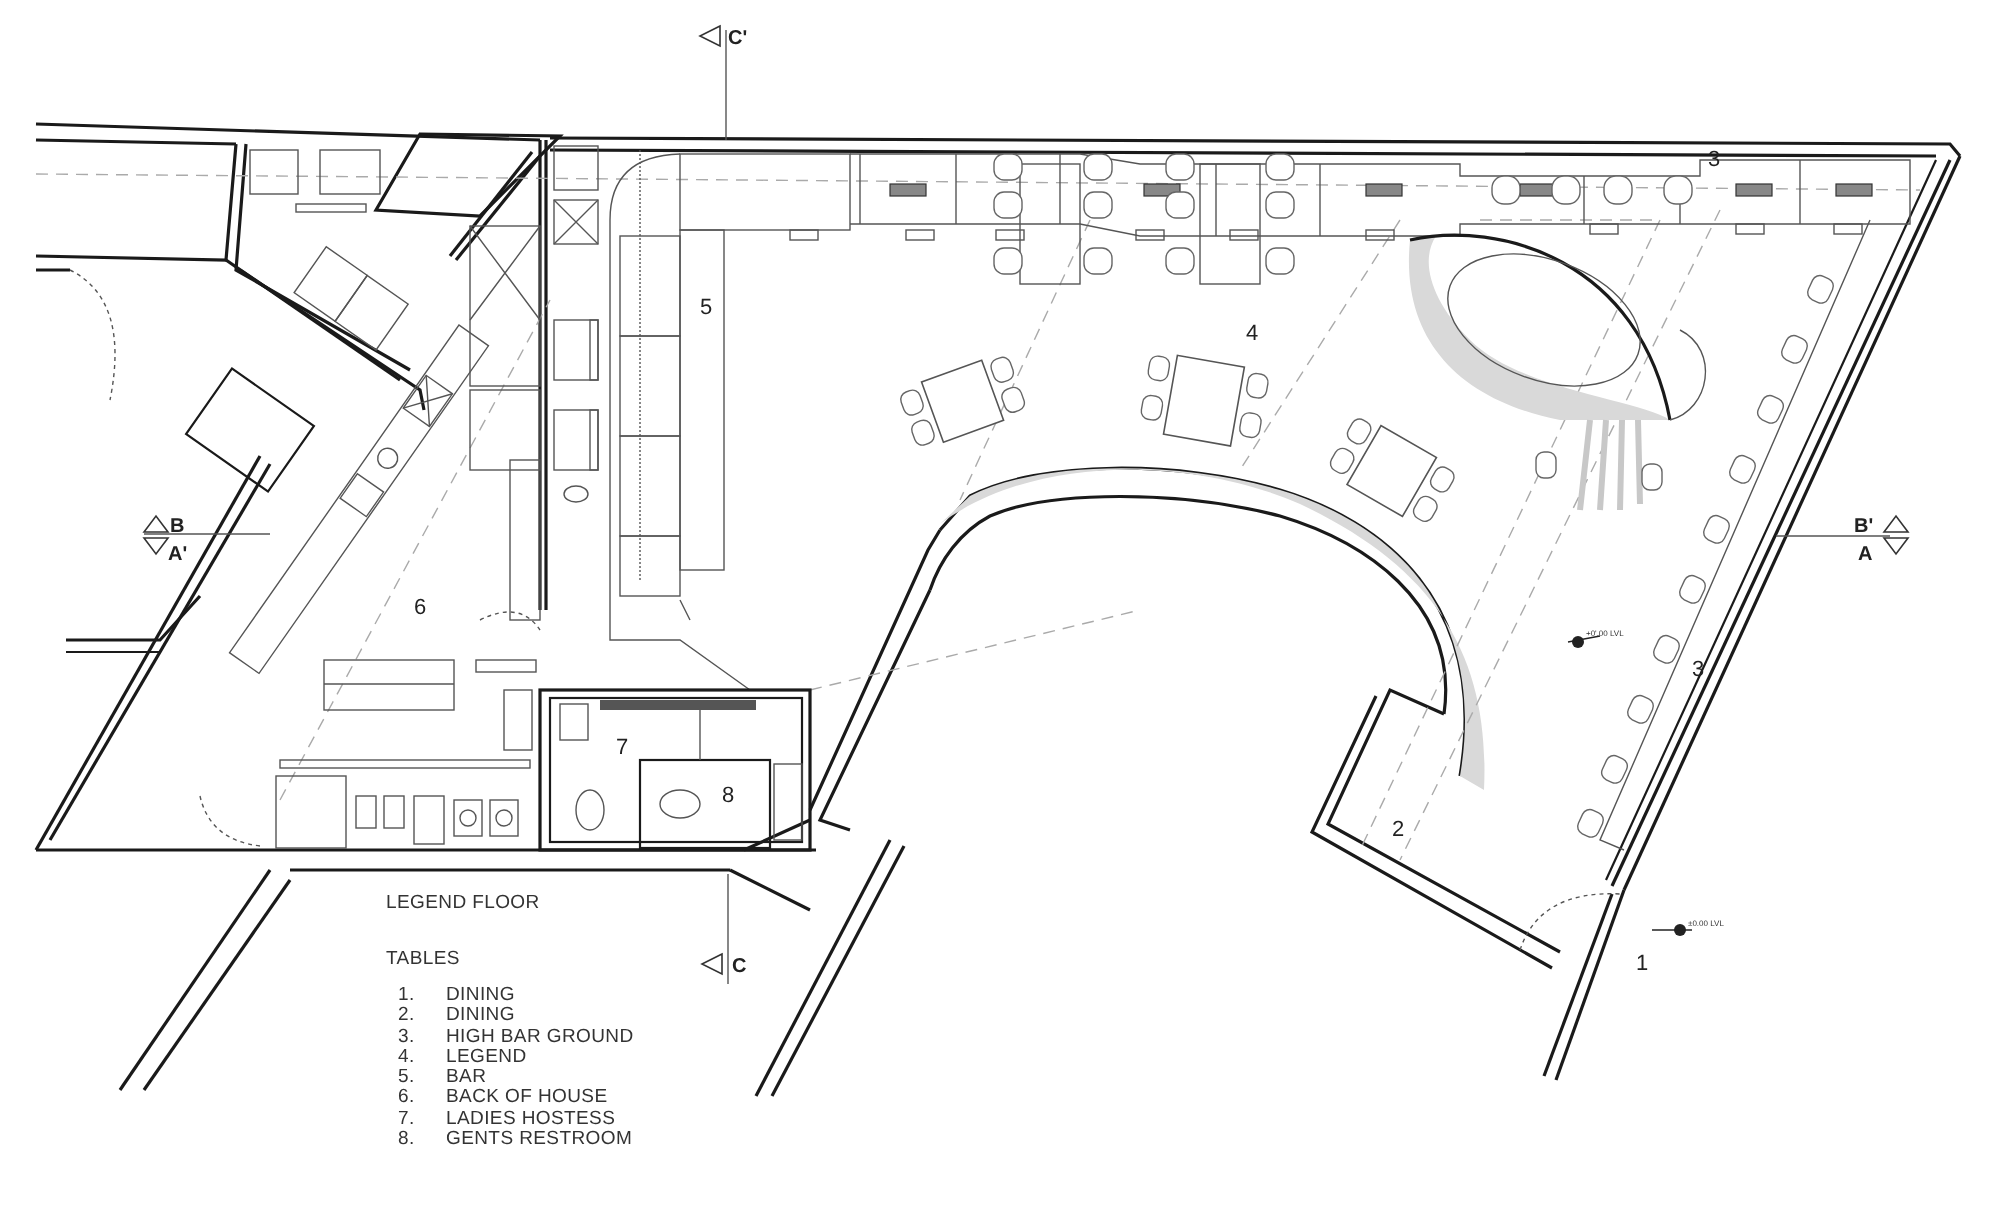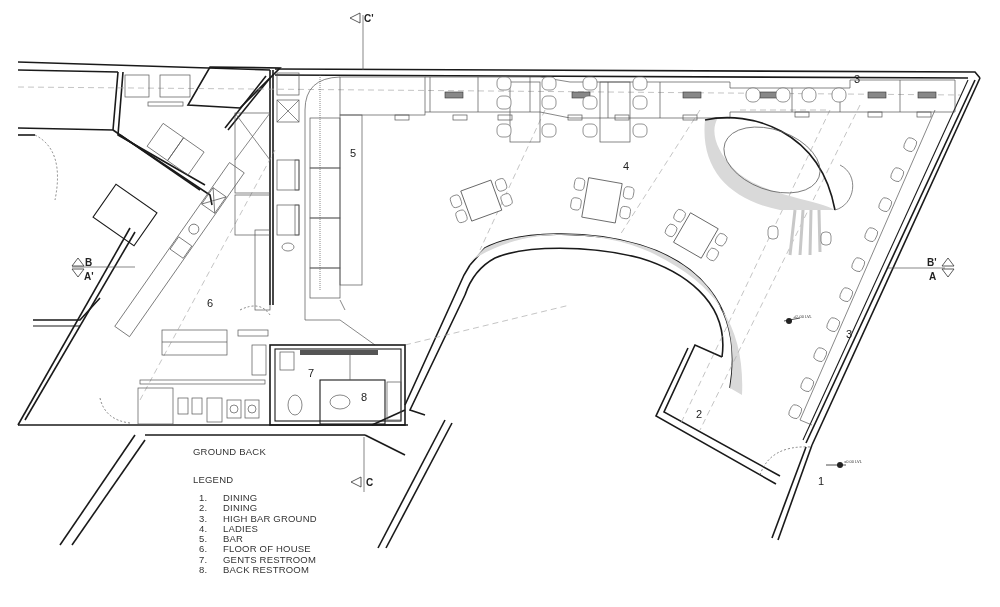--- a/index.html
+++ b/index.html
@@ -304,49 +304,49 @@
     <text class="lvl" x="793" y="318">+0'.00 LVL</text>
     <g>
       <circle cx="840" cy="465" r="3" fill="#222"></circle>
       <line x1="826" y1="465" x2="846" y2="465" stroke="#222" stroke-width="0.8"></line>
     </g>
     <text class="lvl" x="844" y="463">±0.00 LVL</text>
   </g>
 </svg>
 
 <div class="legend">
-  <div class="title">GROUND BACK</div>
-  <div class="ltitle">LEGEND</div>
+  <div class="title">LEGEND FLOOR</div>
+  <div class="ltitle">TABLES</div>
   <ol>
     <li>
         <span class="n">1.</span>
         <span>DINING</span>
       </li>
     <li>
         <span class="n">2.</span>
         <span>DINING</span>
       </li>
     <li>
         <span class="n">3.</span>
         <span>HIGH BAR GROUND</span>
       </li>
     <li>
         <span class="n">4.</span>
-        <span>LADIES</span>
+        <span>LEGEND</span>
       </li>
     <li>
         <span class="n">5.</span>
         <span>BAR</span>
       </li>
     <li>
         <span class="n">6.</span>
-        <span>FLOOR OF HOUSE</span>
+        <span>BACK OF HOUSE</span>
       </li>
     <li>
         <span class="n">7.</span>
+        <span>LADIES HOSTESS</span>
+      </li>
+    <li>
+        <span class="n">8.</span>
         <span>GENTS RESTROOM</span>
-      </li>
-    <li>
-        <span class="n">8.</span>
-        <span>BACK RESTROOM</span>
       </li>
   </ol>
 </div>
 
 </body></html>

